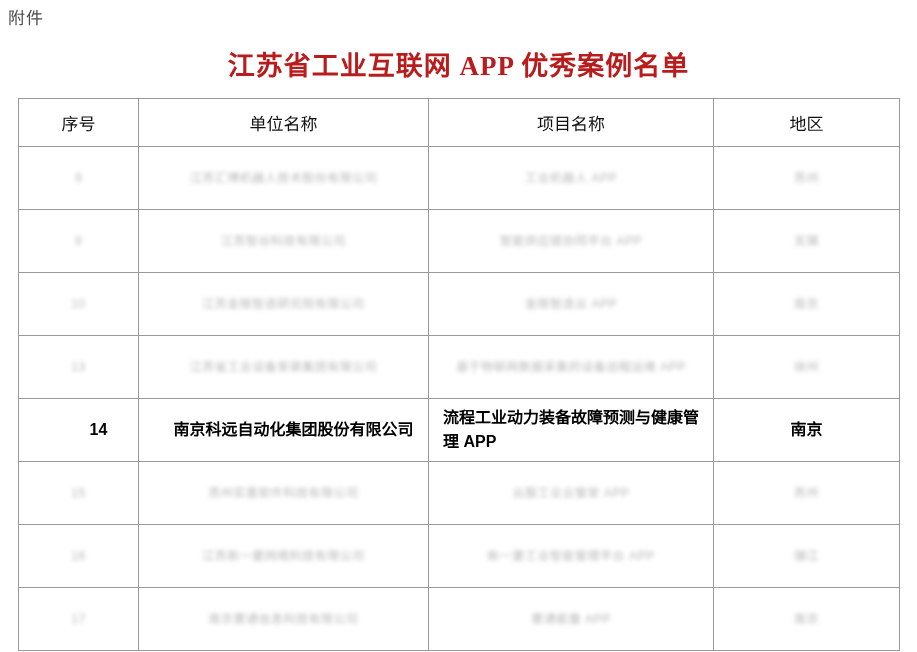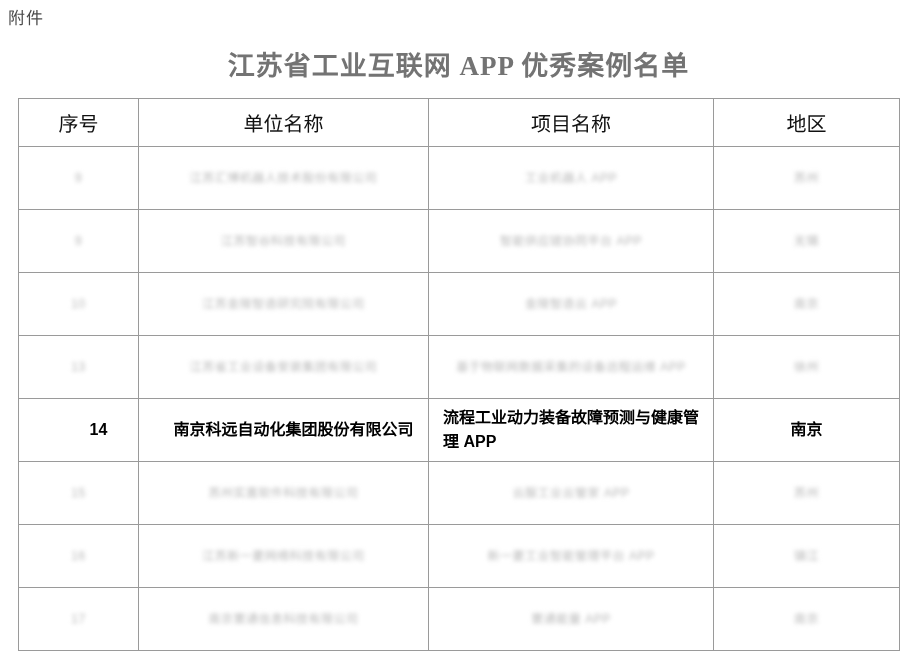--- a/index.html
+++ b/index.html
@@ -32,42 +32,42 @@
   }
   .doc-title {
     position: absolute;
     top: 44px;
     left: 0;
     width: 917px;
     text-align: center;
     font-size: 27px;
     font-weight: bold;
     letter-spacing: 1px;
-    color: #737373;
+    color: #b91c1c;
     font-family: "Liberation Serif", "DejaVu Serif", serif;
   }
   table.list-table {
     position: absolute;
     top: 98px;
     left: 18px;
     width: 881px;
     border-collapse: collapse;
     table-layout: fixed;
   }
   table.list-table th,
   table.list-table td {
     border: 1px solid #9a9a9a;
     text-align: center;
     vertical-align: middle;
     padding: 6px 8px;
     box-sizing: border-box;
   }
   table.list-table thead th {
     height: 48px;
-    font-size: 20px;
+    font-size: 17px;
     font-weight: normal;
     color: #111;
     font-family: "Liberation Sans", "DejaVu Sans", sans-serif;
   }
   col.c-index { width: 120px; }
   col.c-company { width: 290px; }
   col.c-project { width: 285px; }
   col.c-region { width: 186px; }
 
   table.list-table tbody tr { height: 63px; }

